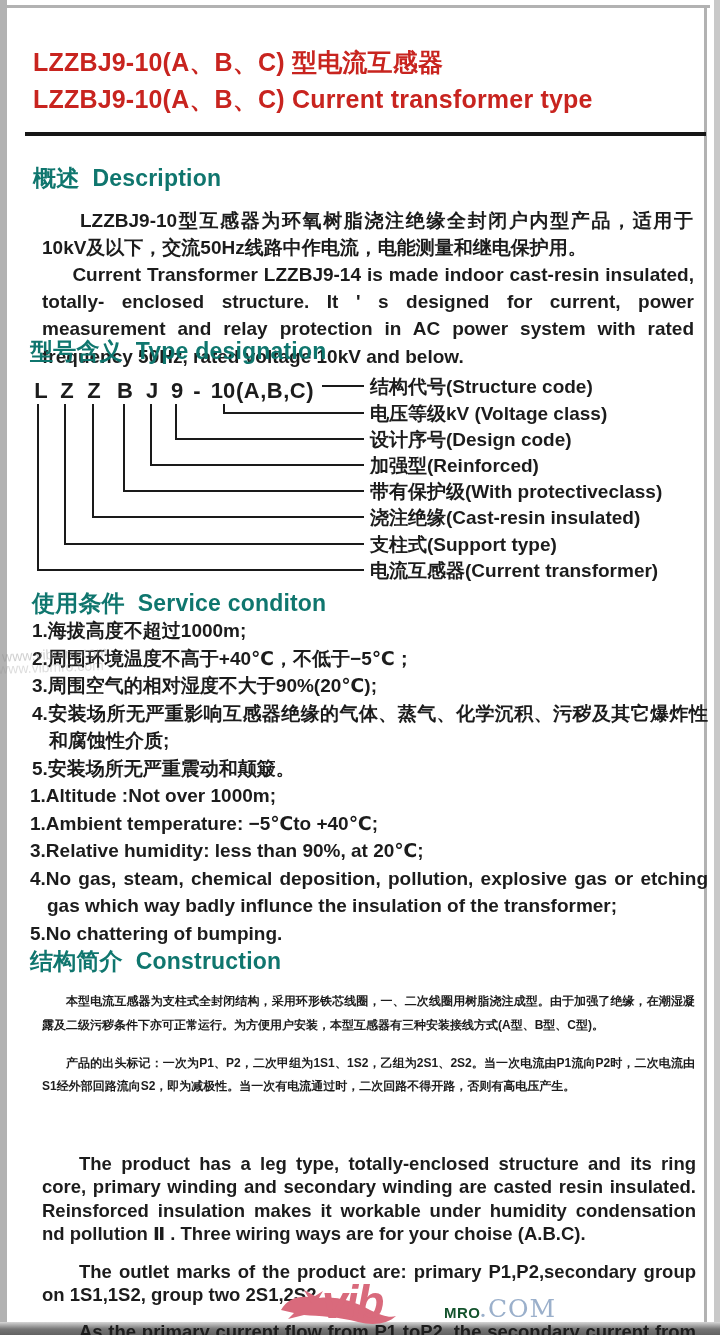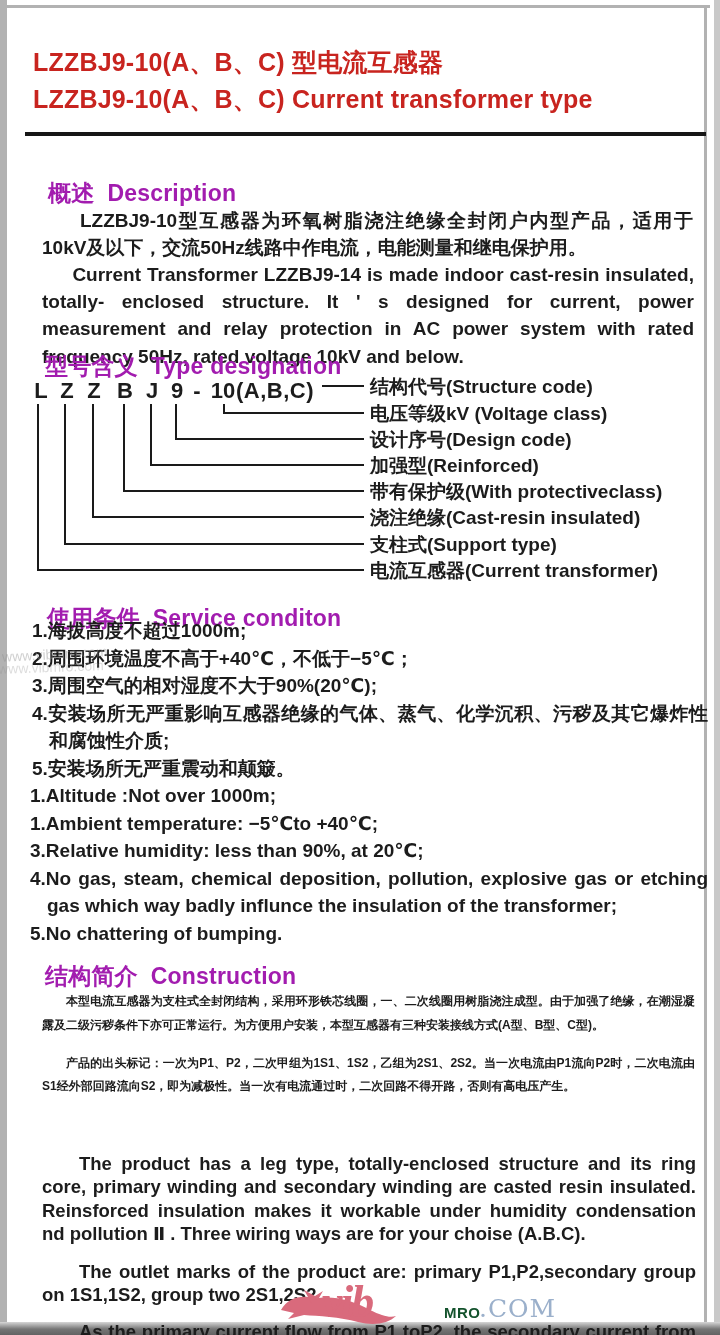--- a/index.html
+++ b/index.html
@@ -16,21 +16,21 @@
   .edge-top{position:absolute;left:7px;right:10px;top:5px;height:2.5px;background:#b2b2b2;}
   .edge-right-line{position:absolute;left:704px;top:5px;bottom:12px;width:2.5px;background:#b2b2b2;}
   .edge-right-strip{position:absolute;right:0;top:0;bottom:0;width:6px;background:#c9c9c9;}
   .edge-bottom{position:absolute;left:0;right:0;bottom:0;height:13px;
     background:linear-gradient(#d6d6d6,#757575 55%,#636363);}
   
   .title{position:absolute;top:44px;left:33px;right:14px;
     color:#c8241f;font-weight:bold;font-size:25px;line-height:37px;letter-spacing:.2px;}
   .rule{position:absolute;top:132px;left:25px;width:681px;height:3.5px;background:#161616;}
   
-  h2.sec{position:absolute;margin:15px;color:#a21caf;font-size:23px;font-weight:bold;letter-spacing:.2px;}
+  h2.sec{position:absolute;margin:0;color:#0f766e;font-size:23px;font-weight:bold;letter-spacing:.2px;}
   h2.sec .h-cn{margin-right:13px;}
   
   .para{position:absolute;font-size:19px;font-weight:bold;text-align:justify;}
   .desc-cn{top:193px;left:28px;width:679px;line-height:27.2px;}
   .desc-cn p,.desc-en p,.constr p{margin:14px;text-indent:2em;}
   .desc-en{top:247px;left:28px;width:680px;line-height:27.2px;}
   .desc-en p{text-indent:1.6em;}
   
   .diagram{position:absolute;top:372px;left:28px;width:682px;height:214px;}
   .diag-lines{position:absolute;left:0;top:0;}
@@ -46,21 +46,21 @@
   .constr{position:absolute;text-align:justify;font-weight:bold;}
   .constr-cn{top:976px;left:28px;width:681px;font-size:12px;line-height:23.8px;}
   .constr-en{top:1138px;left:28px;width:682px;font-size:18.5px;line-height:23.4px;}
   
   .wm{position:absolute;font-size:14px;color:#8f8f8f;opacity:.42;white-space:nowrap;font-weight:normal;}
   .wm1{top:646px;left:2px;transform:rotate(-3deg);}
   .wm2{top:659px;left:-2px;transform:rotate(-2deg);opacity:.3;}
   
   .logo{position:absolute;top:1284px;left:278px;width:268px;height:46px;}
   .logo .fish{position:absolute;left:0;top:4px;}
-  .logo .vib{position:absolute;left:44px;top:-9px;font-family:Liberation Serif, serif;
+  .logo .vib{position:absolute;left:44px;top:-9px;font-family:Liberation Sans, sans-serif;
     font-style:italic;font-weight:bold;font-size:46px;color:#d96a7c;letter-spacing:-2px;}
   .logo .mro{position:absolute;left:166px;top:20px;font-size:15px;font-weight:bold;color:#14532d;letter-spacing:.5px;}
   .logo .com{position:absolute;left:201px;top:10px;font-family:"DejaVu Serif","Liberation Serif",serif;
     font-size:25px;color:#9bb0cb;letter-spacing:1px;}
 </style>
 </head>
 <body>
 
 <div class="page">
 

